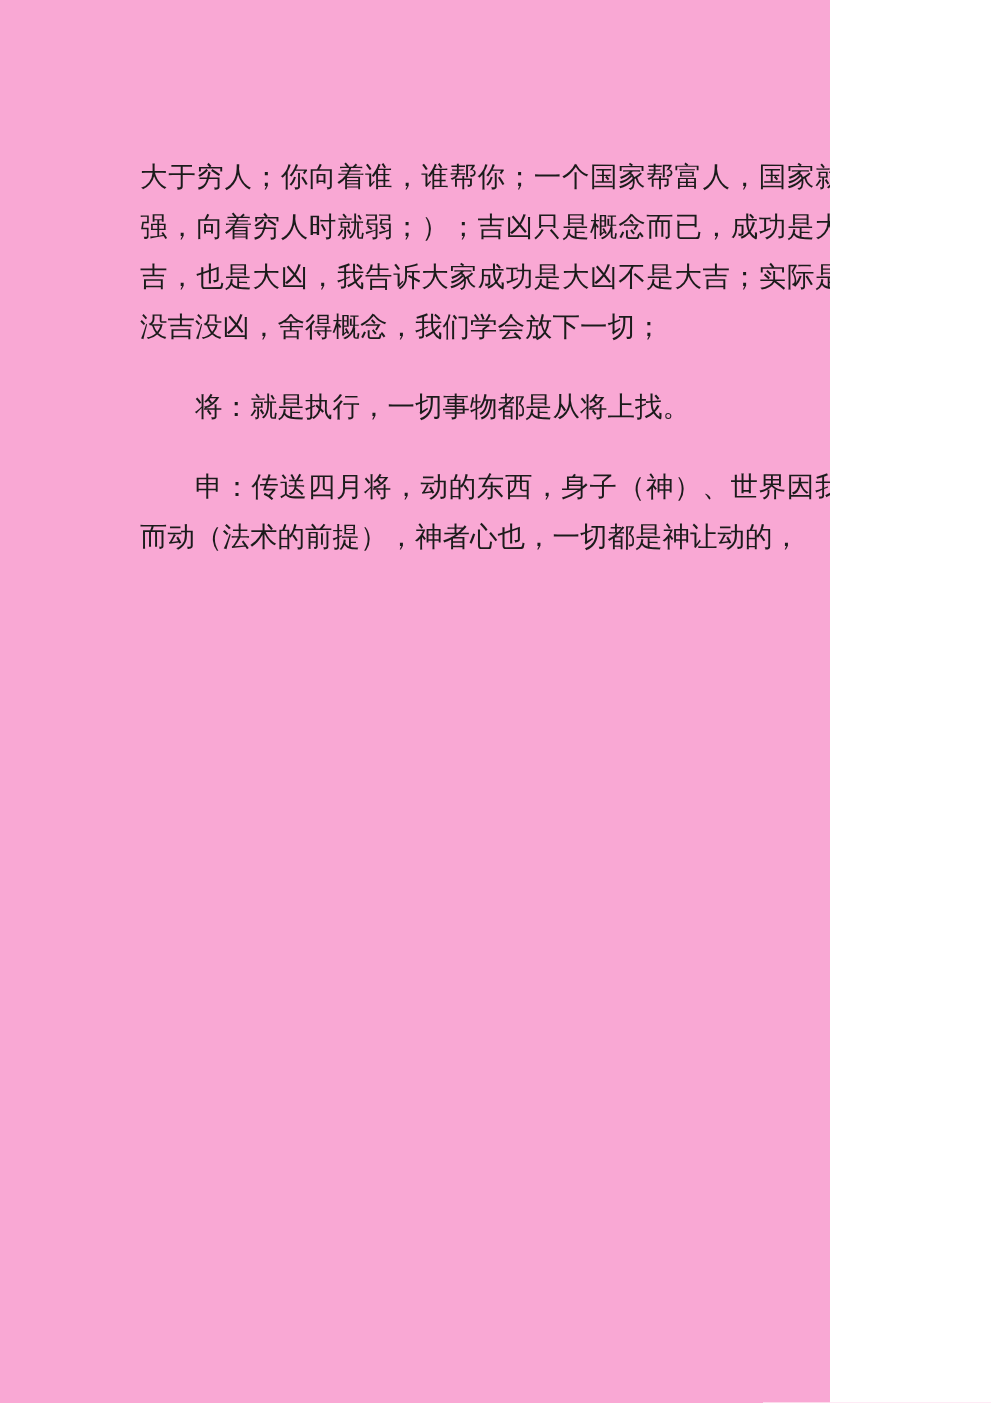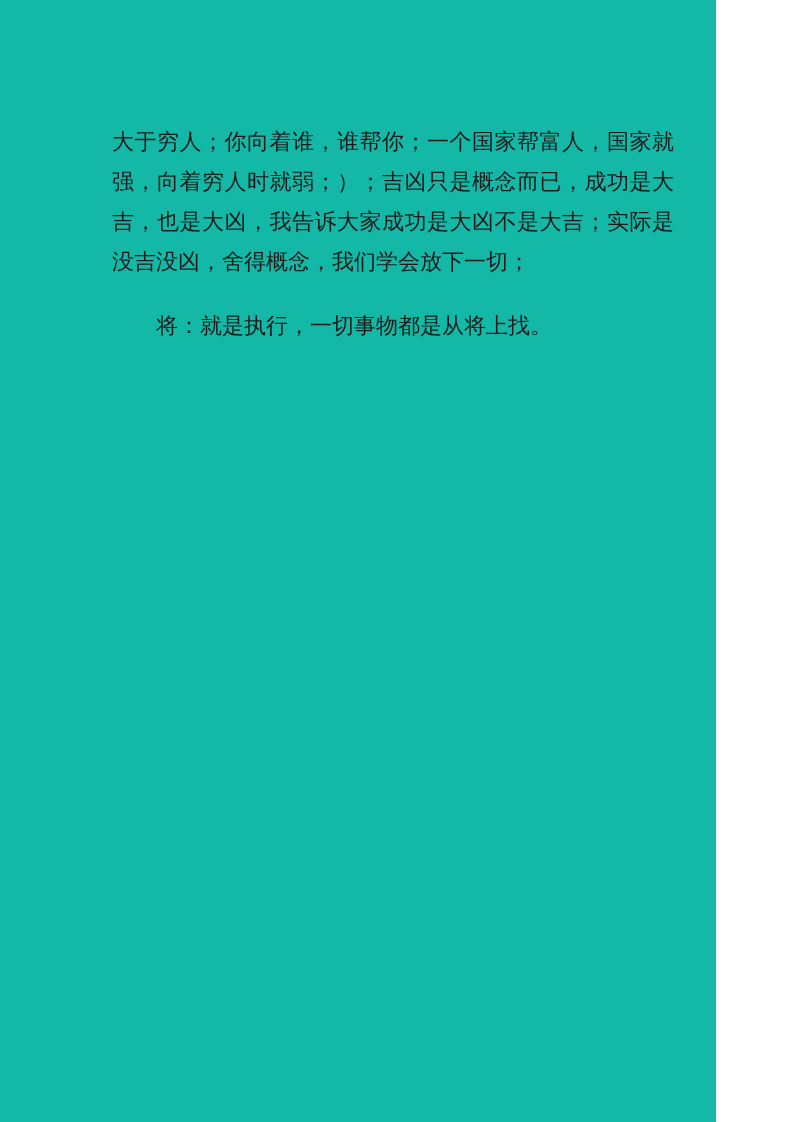--- a/index.html
+++ b/index.html
@@ -2,23 +2,23 @@
 <html lang="zh"><head>
 <meta charset="utf-8">
 <style>
   html, body {
     margin: 0;
     padding: 0;
     background: #ffffff;
   }
   .page {
     position: relative;
-    width: 716px;
+    width: 664px;
     height: 1122px;
-    background: #14b8a6;
+    background: #f9a8d4;
     overflow: hidden;
   }
   .text-body {
     position: absolute;
     left: 112px;
     top: 122px;
     width: 562px;
     color: #1b1b1b;
     font-family: "Liberation Serif", "DejaVu Serif", serif;
     font-size: 22px;
@@ -36,14 +36,15 @@
     margin-top: 24px;
   }
 </style>
 </head>
 <body>
 
 <div class="page">
   <div class="text-body">
     <p>大于穷人；你向着谁，谁帮你；一个国家帮富人，国家就强，向着穷人时就弱；）；吉凶只是概念而已，成功是大吉，也是大凶，我告诉大家成功是大凶不是大吉；实际是没吉没凶，舍得概念，我们学会放下一切；</p>
     <p class="indent">将：就是执行，一切事物都是从将上找。</p>
+    <p class="indent">申：传送四月将，动的东西，身子（神）、世界因我而动（法术的前提），神者心也，一切都是神让动的，</p>
   </div>
 </div>
 
 </body></html>

